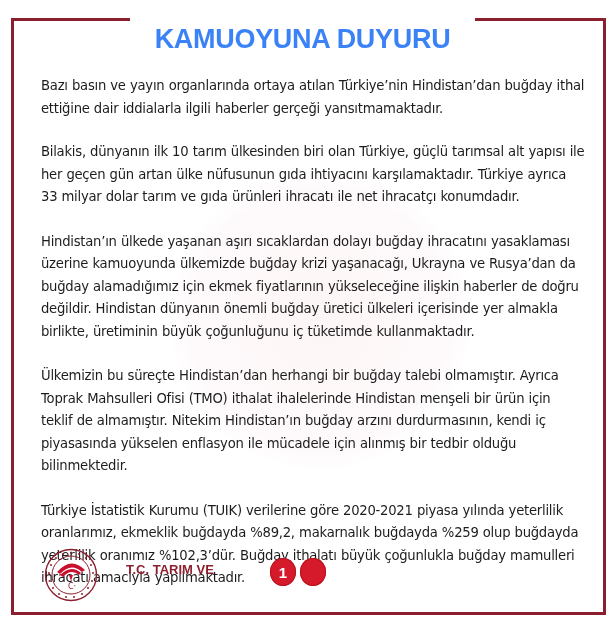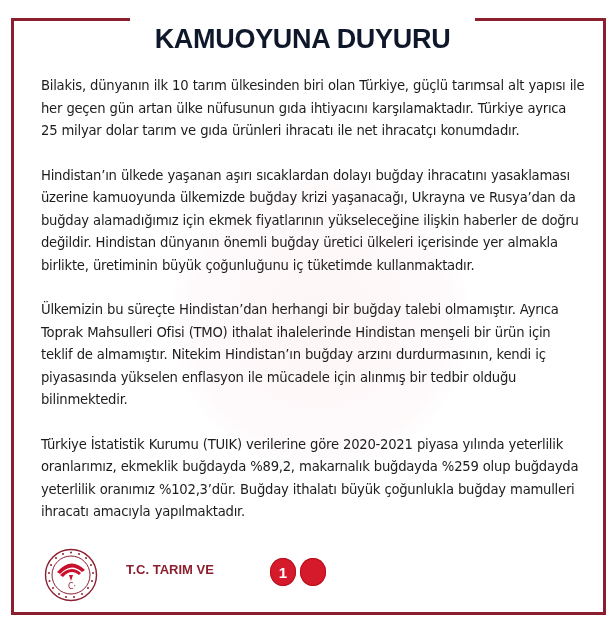--- a/index.html
+++ b/index.html
@@ -5,21 +5,21 @@
     html, body { margin: 0; padding: 0; background: #ffffff; }
     body { width: 616px; height: 626px; position: relative; overflow: hidden;
       font-family: "DejaVu Sans", "Liberation Sans", sans-serif; color: #1c1c1c; }
     .frame-left { position: absolute; left: 11px; top: 18px; width: 3px; height: 597px; background: #8c1f2e; }
     .frame-right { position: absolute; left: 603px; top: 18px; width: 3px; height: 597px; background: #8c1f2e; }
     .frame-bottom { position: absolute; left: 11px; top: 612px; width: 595px; height: 3px; background: #8c1f2e; }
     .frame-top-left { position: absolute; left: 11px; top: 18px; width: 119px; height: 3px; background: #8c1f2e; }
     .frame-top-right { position: absolute; left: 475px; top: 18px; width: 131px; height: 3px; background: #8c1f2e; }
     .title { position: absolute; left: 130px; width: 345px; top: 4px; text-align: center;
       font-family: "Liberation Sans", sans-serif; font-weight: bold; font-size: 27px;
-      letter-spacing: -0.3px; color: #0f172a; line-height: 34px; }
+      letter-spacing: -0.3px; color: #3b82f6; line-height: 34px; }
     .watermark { position: absolute; left: 170px; top: 170px; width: 300px; height: 300px;
       border-radius: 50%; background: radial-gradient(circle, rgba(200,16,46,0.04) 0%, rgba(200,16,46,0.025) 60%, rgba(255,255,255,0) 72%); }
     .content { position: absolute; left: 41px; top: 75px; width: 545px; }
     .para { font-size: 13.2px; line-height: 22.5px; margin: 0 0 22px 0; letter-spacing: -0.25px; word-spacing: 0.3px; }
     .para.p1 { margin-bottom: 21px; }
     .footer-logo { position: absolute; left: 44px; top: 548px; width: 54px; height: 54px; }
     .ministry { position: absolute; left: 126px; top: 562px; font-family: "Liberation Sans", sans-serif;
       font-weight: bold; font-size: 13px; line-height: 15px; color: #8c1f2e; }
     .dots { position: absolute; left: 270px; top: 558px; display: flex; gap: 4px; }
     .dot { width: 26px; height: 28px; border-radius: 50%; background: #d51a2b; color: #fff;
@@ -33,21 +33,22 @@
 <div class="frame-top-right"></div>
 <div class="frame-left"></div>
 <div class="frame-right"></div>
 <div class="frame-bottom"></div>
 
 <div class="watermark"></div>
 
 <h1 class="title">KAMUOYUNA DUYURU</h1>
 
 <div class="content">
-  <p class="para">Bilakis, dünyanın ilk 10 tarım ülkesinden biri olan Türkiye, güçlü tarımsal alt yapısı ile her geçen gün artan ülke nüfusunun gıda ihtiyacını karşılamaktadır. Türkiye ayrıca 25 milyar dolar tarım ve gıda ürünleri ihracatı ile net ihracatçı konumdadır.</p>
+  <p class="para p1">Bazı basın ve yayın organlarında ortaya atılan Türkiye’nin Hindistan’dan buğday ithal ettiğine dair iddialarla ilgili haberler gerçeği yansıtmamaktadır.</p>
+  <p class="para">Bilakis, dünyanın ilk 10 tarım ülkesinden biri olan Türkiye, güçlü tarımsal alt yapısı ile her geçen gün artan ülke nüfusunun gıda ihtiyacını karşılamaktadır. Türkiye ayrıca 33 milyar dolar tarım ve gıda ürünleri ihracatı ile net ihracatçı konumdadır.</p>
   <p class="para">Hindistan’ın ülkede yaşanan aşırı sıcaklardan dolayı buğday ihracatını yasaklaması üzerine kamuoyunda ülkemizde buğday krizi yaşanacağı, Ukrayna ve Rusya’dan da buğday alamadığımız için ekmek fiyatlarının yükseleceğine ilişkin haberler de doğru değildir. Hindistan dünyanın önemli buğday üretici ülkeleri içerisinde yer almakla birlikte, üretiminin büyük çoğunluğunu iç tüketimde kullanmaktadır.</p>
   <p class="para">Ülkemizin bu süreçte Hindistan’dan herhangi bir buğday talebi olmamıştır. Ayrıca Toprak Mahsulleri Ofisi (TMO) ithalat ihalelerinde Hindistan menşeli bir ürün için teklif de almamıştır. Nitekim Hindistan’ın buğday arzını durdurmasının, kendi iç piyasasında yükselen enflasyon ile mücadele için alınmış bir tedbir olduğu bilinmektedir.</p>
   <p class="para">Türkiye İstatistik Kurumu (TUIK) verilerine göre 2020-2021 piyasa yılında yeterlilik oranlarımız, ekmeklik buğdayda %89,2, makarnalık buğdayda %259 olup buğdayda yeterlilik oranımız %102,3’dür. Buğday ithalatı büyük çoğunlukla buğday mamulleri ihracatı amacıyla yapılmaktadır.</p>
 </div>
 
 <div class="footer-logo">
   <svg width="54" height="54" viewBox="0 0 54 54">
     <circle cx="27" cy="27" r="25.5" fill="none" stroke="#8c1f2e" stroke-width="1.4"></circle>
     <circle cx="27" cy="27" r="19" fill="none" stroke="#8c1f2e" stroke-width="1"></circle>
     <g fill="#8c1f2e">

